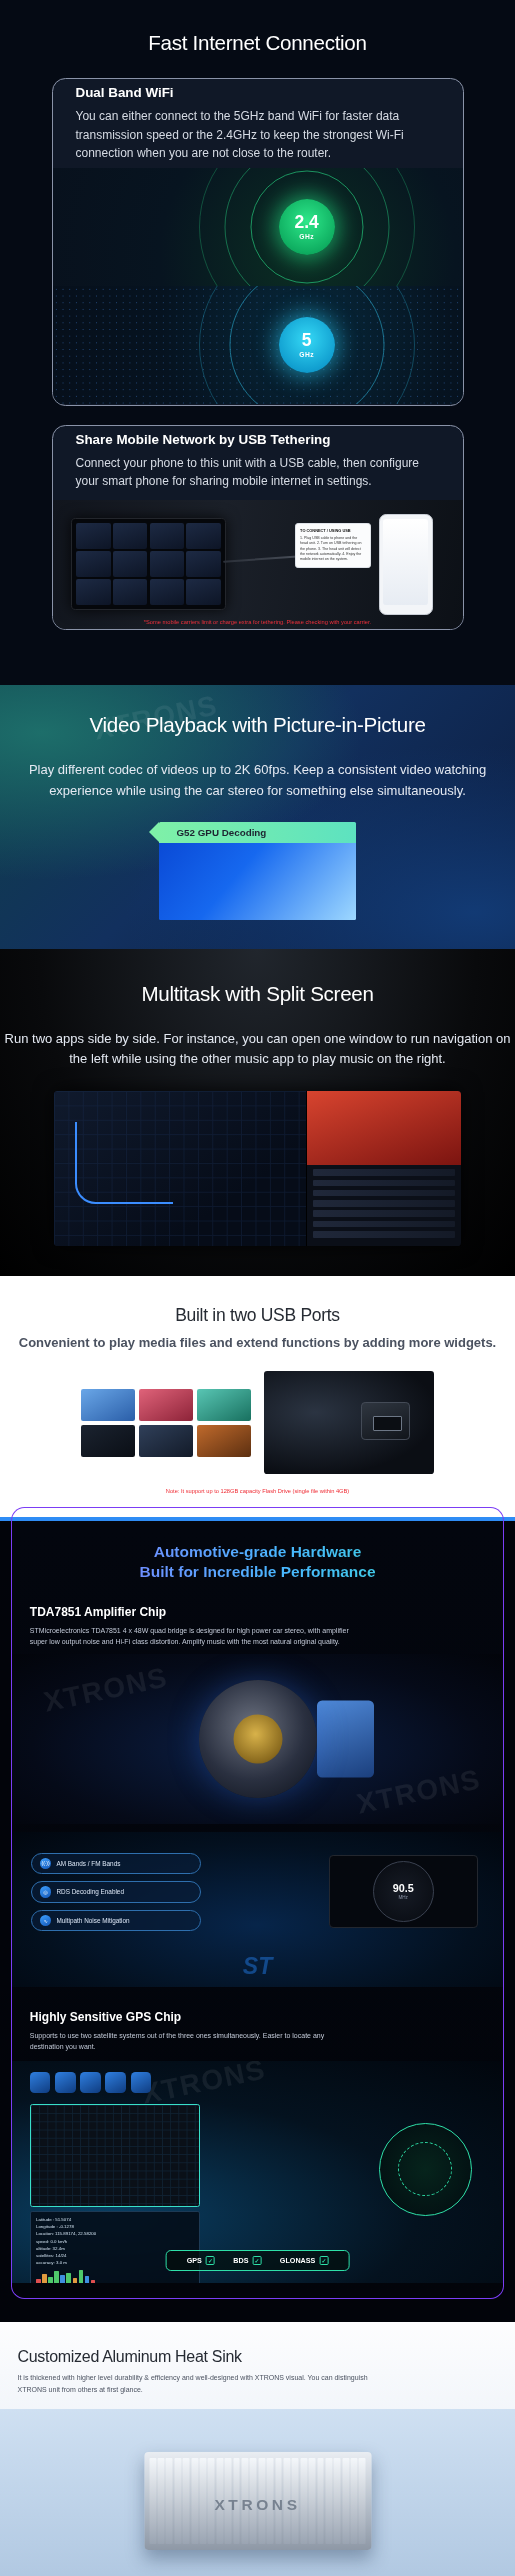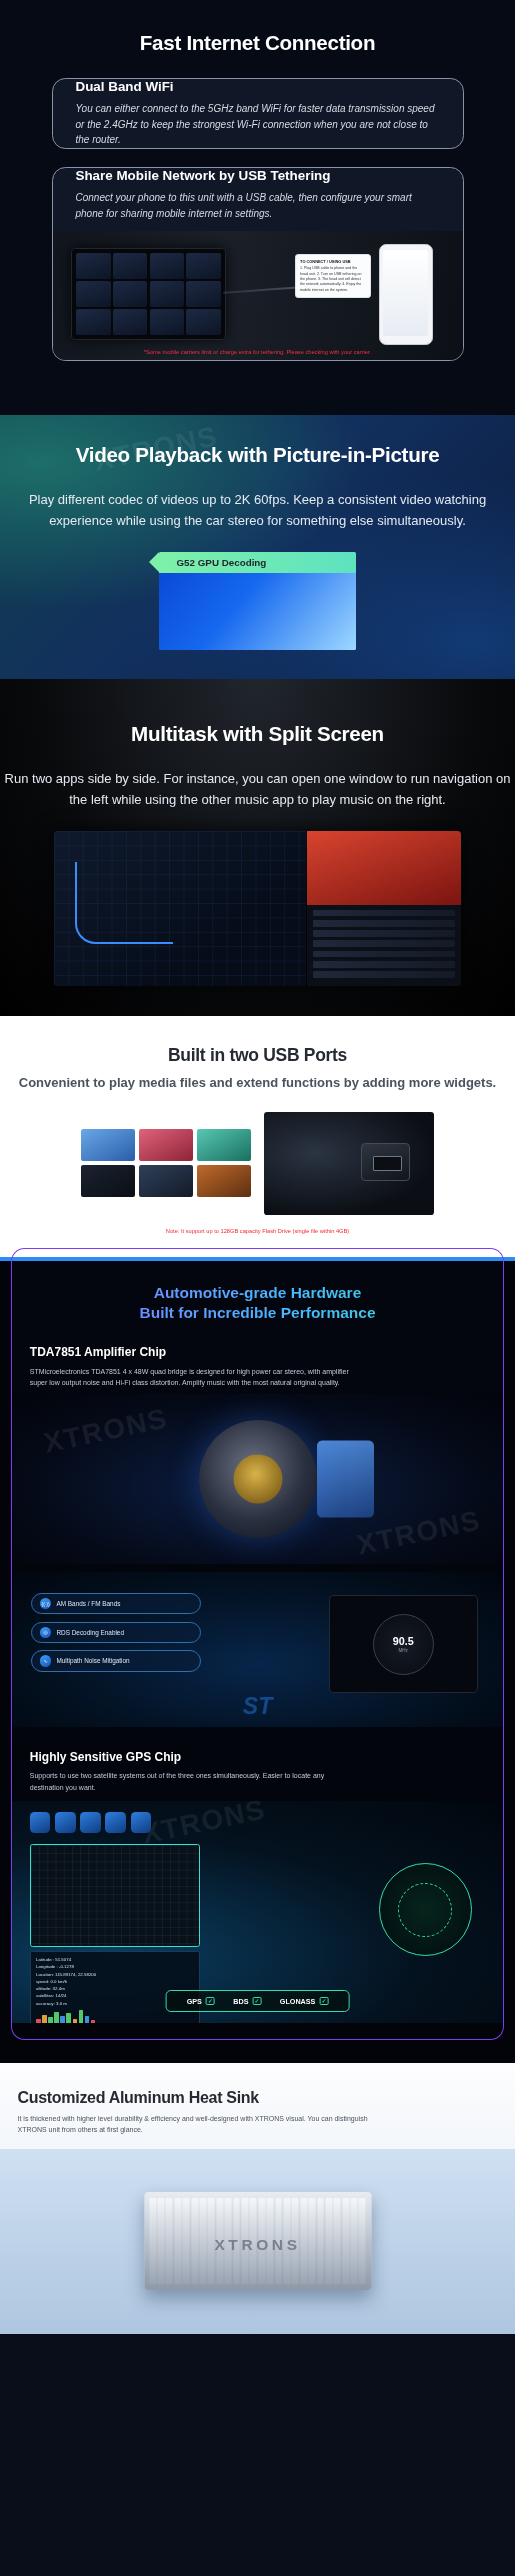--- a/index.html
+++ b/index.html
@@ -12,34 +12,34 @@
   }
   .page { width:515px; position:relative; overflow:hidden; }
 
   
   .sec-internet {
     background:#050a14;
     padding:31px 0 36px;
     position:relative;
   }
   .sec-title {
-    font-size:20.6px; font-weight:bold; letter-spacing:-0.3px;
+    font-size:20.6px; font-weight:normal; letter-spacing:-0.3px;
     text-align:center; color:#fff; margin-bottom:23px;
   }
   .card {
     width:412px; margin:0 auto 18.5px;
     border:0.5px solid #8a93a8;
     border-radius:13.4px;
     background:#101827;
     overflow:hidden;
     position:relative;
   }
-  .card-pad { padding:0 23px 0; }
+  .card-pad { padding:6px 23px 0; }
   .card-h { font-size:13.4px; font-weight:bold; margin-bottom:7.2px; }
-  .card-p { font-size:10px; line-height:1.55; color:#d6dbe4;font-style:italic; }
+  .card-p { font-size:12px; line-height:1.55; color:#d6dbe4; }
 
   
   .wifi-art { position:relative; height:237px; margin-top:5.2px; }
   .wifi-block { position:absolute; left:0; right:0; height:118px; overflow:hidden; }
   .wifi-block.top { top:0; background:radial-gradient(circle at 62% 75%, #0b2f23 0%, #071420 55%, #08111d 100%); }
   .wifi-block.bot { top:118px; background:radial-gradient(circle at 62% 35%, #07283a 0%, #061320 55%, #060f1b 100%); }
   .rings { position:absolute; left:50%; transform:translateX(-50%); }
   .ring { position:absolute; border-radius:50%; left:50%; top:50%; transform:translate(-50%,-50%); }
   .badge-circ {
     position:absolute; left:50%; top:50%; transform:translate(-50%,-50%);
@@ -121,21 +121,21 @@
   .shot-a { background:linear-gradient(130deg,#0a4ad6 0%,#1668ef 40%,#9ed8ff 100%); }
   .shot-b { background:linear-gradient(140deg,#041a3d 0%,#0a2f66 50%,#08203f 100%); }
   .pip-frame {
     position:absolute; right:7.2px; bottom:7.2px; width:61px; height:36px;
     border:1px solid #fff; border-radius:2.1px;
     background:linear-gradient(130deg,#1577ff,#73c8ff);
   }
 
   
   .sec-split {
-    padding:43px 0 30px;
+    padding:33px 0 30px;
     background:radial-gradient(ellipse at 50% 0%, #21262d 0%, #090a0c 60%, #000 100%);
     position:relative;
   }
   .split-title { color:#fff; }
   .split-screen {
     width:407px; height:155px; margin:20.6px auto 0;
     background:#05060a; border-radius:3.6px; overflow:hidden;
     display:flex; box-shadow:0 0 20.6px rgba(0,0,0,.85);
   }
   .split-left {
@@ -224,21 +224,21 @@
     display:flex; align-items:center; gap:5.2px;
     border:0.5px solid #2e6fae; border-radius:11.3px; padding:4.1px 8.2px; margin-bottom:7.2px;
     background:rgba(8,28,56,.7); font-size:6.4px; color:#dbe6f5;
   }
   .chip-pill .ic {
     width:11.3px; height:11.3px; border-radius:50%; flex:none;
     background:linear-gradient(150deg,#3da0ff,#1558b8);
     display:flex; align-items:center; justify-content:center; font-size:5.2px; color:#fff;
   }
   .radio-screen {
-    position:absolute; right:25px; top:23px; width:149px; height:98px;
+    position:absolute; right:25px; top:23px; width:149px; height:73px;
     border-radius:4.1px; background:#05080e; border:1.5px solid #23272f;
     display:flex; align-items:center; justify-content:center;
   }
   .radio-dial { width:61px; height:61px; border-radius:50%;
     border:1.5px solid #3a4150; background:radial-gradient(circle,#161b25,#070a10);
     display:flex; flex-direction:column; align-items:center; justify-content:center; }
   .radio-dial .fr { font-size:10.8px; font-weight:bold; color:#fff; }
   .radio-dial .fu { font-size:4.6px; color:#8b94a6; margin-top:1px; }
   .st-logo { position:absolute; left:50%; bottom:7.2px; transform:translateX(-50%);
     font-size:23px; font-weight:bold; color:#1e6fd0; opacity:.55; font-style:italic; }
@@ -315,20 +315,44 @@
 
   <section class="sec-internet">
     <h2 class="sec-title">Fast Internet Connection</h2>
 
     <div class="card">
       <div class="card-pad">
         <div class="card-h">Dual Band WiFi</div>
         <div class="card-p">You can either connect to the 5GHz band WiFi for faster data transmission speed or the 2.4GHz to keep the strongest Wi-Fi connection when you are not close to the router.</div>
       </div>
 
+      <div class="wifi-art">
+        <div class="wifi-block top">
+          <div class="rings" style="left:62%;top:59px;">
+            <div class="ring" style="width:216px;height:216px;border:0.5px solid rgba(40,210,130,.30);"></div>
+            <div class="ring" style="width:165px;height:165px;border:0.5px solid rgba(40,210,130,.45);"></div>
+            <div class="ring" style="width:113px;height:113px;border:0.5px solid rgba(40,210,130,.65);"></div>
+            <div class="badge-circ g24">
+              <span class="num">2.4</span>
+              <span class="unit">GHz</span>
+            </div>
+          </div>
+        </div>
+        <div class="wifi-block bot">
+          <div class="dots-field"></div>
+          <div class="rings" style="left:62%;top:59px;">
+            <div class="ring" style="width:216px;height:216px;border:0.5px solid rgba(50,200,240,.28);"></div>
+            <div class="ring" style="width:155px;height:155px;border:0.5px solid rgba(50,200,240,.5);"></div>
+            <div class="badge-circ g5">
+              <span class="num">5</span>
+              <span class="unit">GHz</span>
+            </div>
+          </div>
+        </div>
+      </div>
     </div>
 
     <div class="card">
       <div class="card-pad">
         <div class="card-h">Share Mobile Network by USB Tethering</div>
         <div class="card-p">Connect your phone to this unit with a USB cable, then configure your smart phone for sharing mobile internet in settings.</div>
       </div>
       <div class="tether-art">
         <div class="car-unit">
           <i></i>

